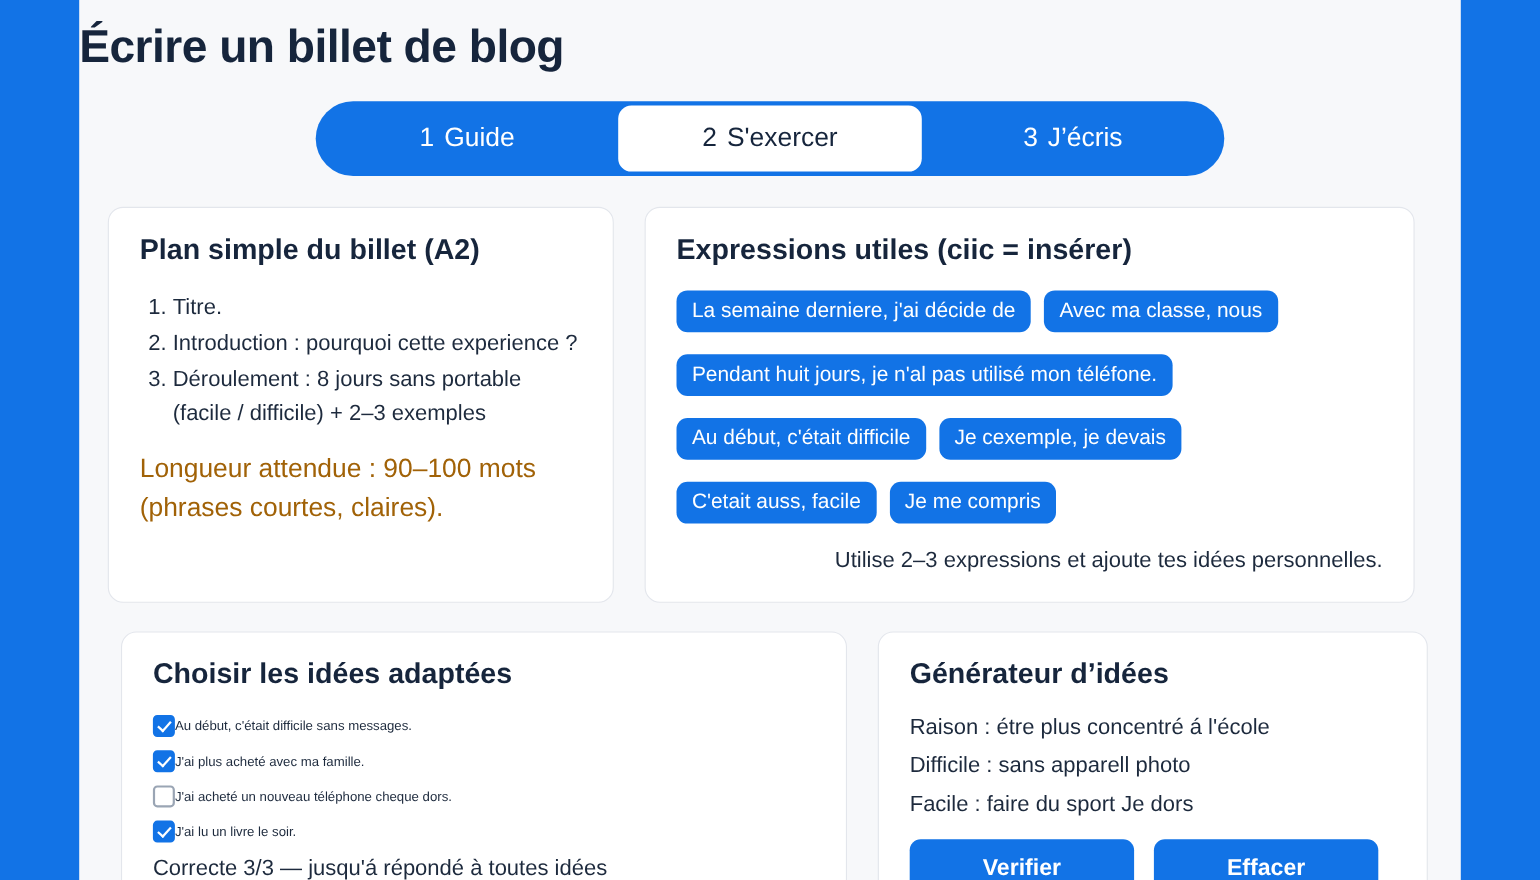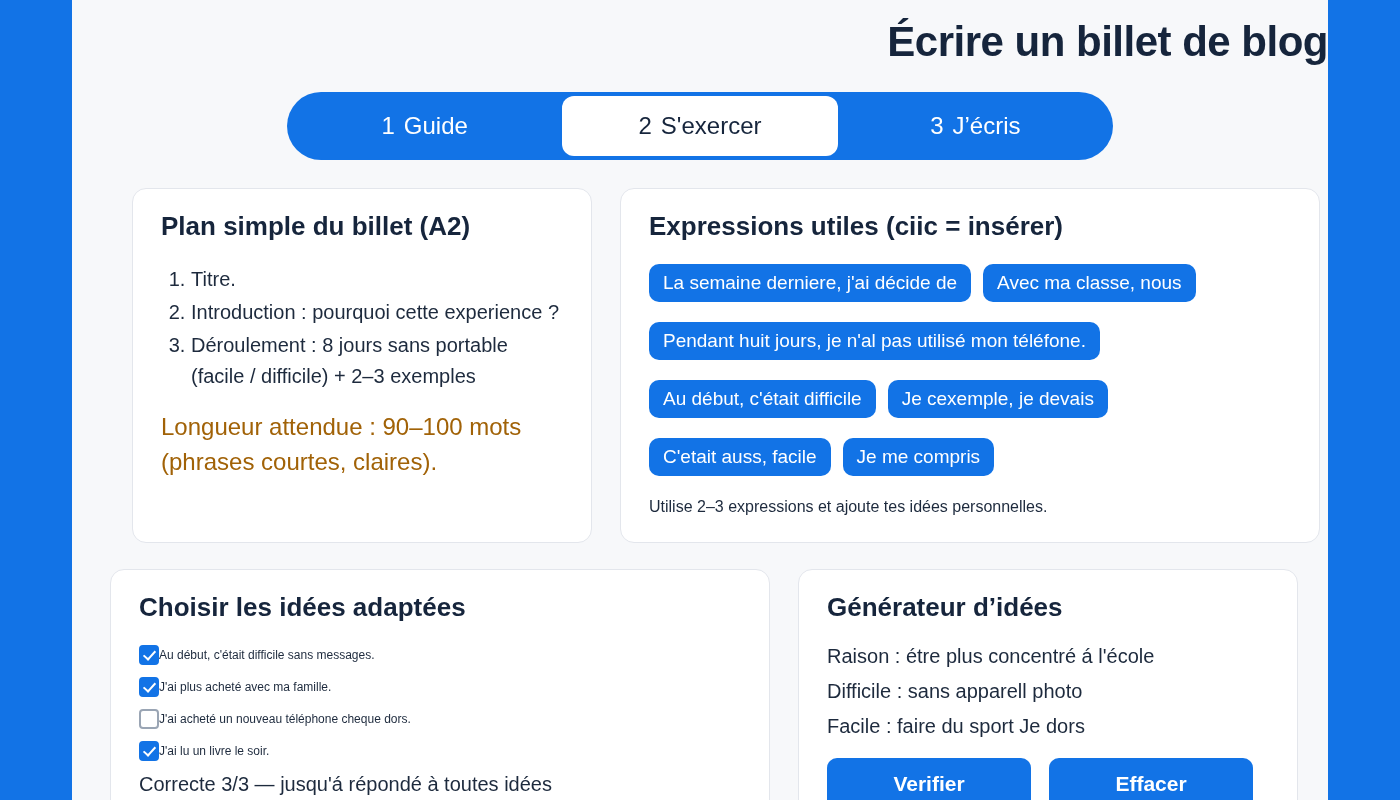--- a/index.html
+++ b/index.html
@@ -14,21 +14,21 @@
   }
   .page {
     position: absolute;
     left: 72px;
     top: 0;
     width: 1256px;
     min-height: 800px;
     background: #f7f8fa;
   }
   .title {
-    text-align: right;
+    text-align: left;
     font-size: 42px;
     font-weight: bold;
     color: #16253c;
     letter-spacing: -0.5px;
     padding-top: 18px;
     margin: 0;
   }
   .tabs-wrap {
     display: flex;
     justify-content: center;
@@ -61,21 +61,21 @@
     border-radius: 12px;
     height: 60px;
     margin: 4px 0;
   }
   .tab .num { margin-right: 9px; font-weight: 500; }
 
   .grid {
     display: grid;
     grid-template-columns: 460px 700px;
     gap: 28px;
-    padding: 0 60px;
+    padding: 0 26px;
     margin-top: 28px;
   }
   .card {
     background: #ffffff;
     border: 1px solid #e3e6ec;
     border-radius: 14px;
     padding: 22px 28px 26px 28px;
   }
   .card h2 {
     margin: 0 0 22px 0;
@@ -108,22 +108,23 @@
     color: #ffffff;
     border-radius: 10px;
     padding: 8px 14px;
     font-size: 19px;
     border: none;
     cursor: pointer;
     white-space: nowrap;
   }
   .chips-note {
     margin-top: 22px;
-    font-size: 16px;
-    color: #1d2a3d;
+    font-size: 20px;
+    color: #1d2a3d;
+    text-align: right;
   }
 
   .checks { margin-top: 4px; }
   .check-row {
     display: flex;
     align-items: center;
     margin-bottom: 12px;
     font-size: 12px;
     color: #1d2a3d;
   }

